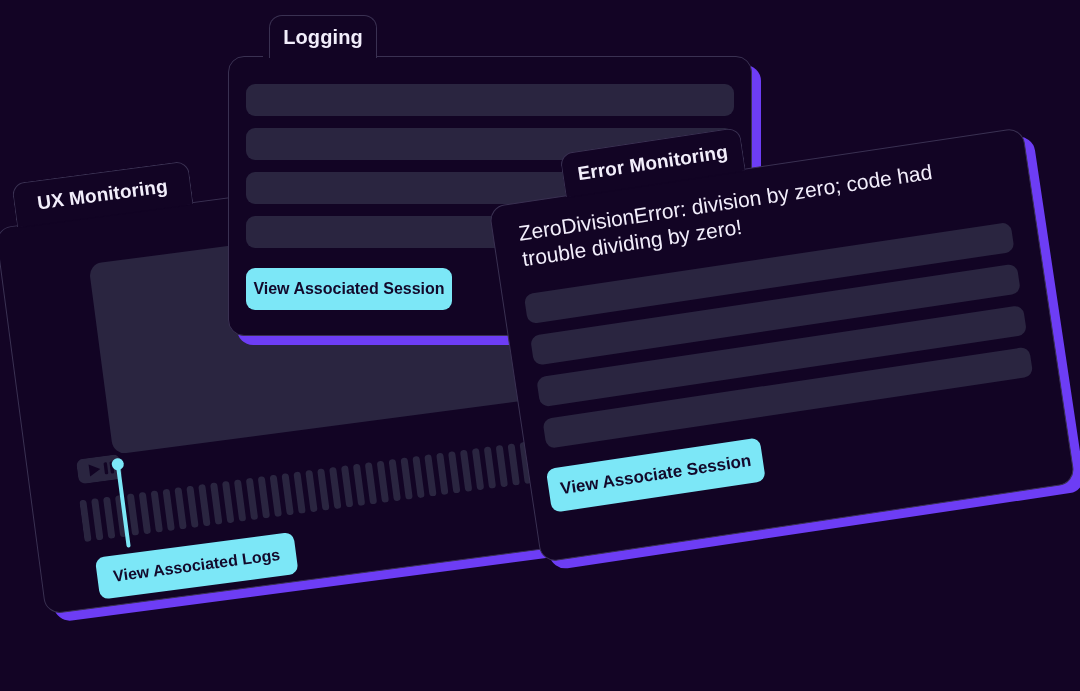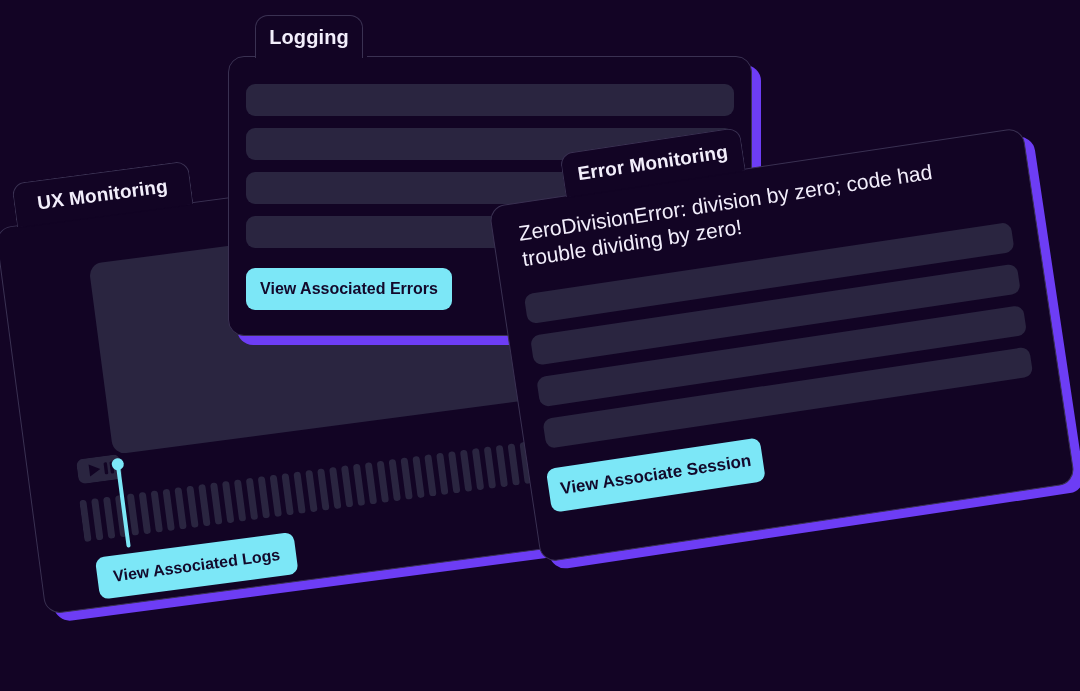--- a/index.html
+++ b/index.html
@@ -182,21 +182,21 @@
 
   
   #log-card-wrap {
     left: 228px;
     top: 56px;
     width: 524px;
     height: 280px;
     z-index: 20;
   }
   #log-tab {
-    left: 27px;
+    left: 41px;
     top: -41px;
     width: 108px;
     height: 43px;
   }
   #log-tab .tab-label { font-size: 20px; }
   #log-tab-mask {
     left: 35px;
     top: -2px;
     width: 104px;
     height: 5px;
@@ -330,21 +330,21 @@
     </div>
     <div class="tab-mask" id="log-tab-mask"></div>
 
     <div id="log-skeletons">
         <div class="skeleton" style="left: 18px; top: 28px; width: 488px; height: 32px;"></div>
         <div class="skeleton" style="left: 18px; top: 72px; width: 488px; height: 32px;"></div>
         <div class="skeleton" style="left: 18px; top: 116px; width: 488px; height: 32px;"></div>
         <div class="skeleton" style="left: 18px; top: 160px; width: 488px; height: 32px;"></div>
       </div>
 
-    <button class="cta" id="log-cta">View Associated Errors</button>
+    <button class="cta" id="log-cta">View Associated Session</button>
   </div>
 
   <div class="card-wrap" id="err-card-wrap">
     <div class="card-shadow"></div>
     <div class="card-body"></div>
 
     <div class="card-tab" id="err-tab">
       <span class="tab-label">Error Monitoring</span>
     </div>
     <div class="tab-mask" id="err-tab-mask"></div>

